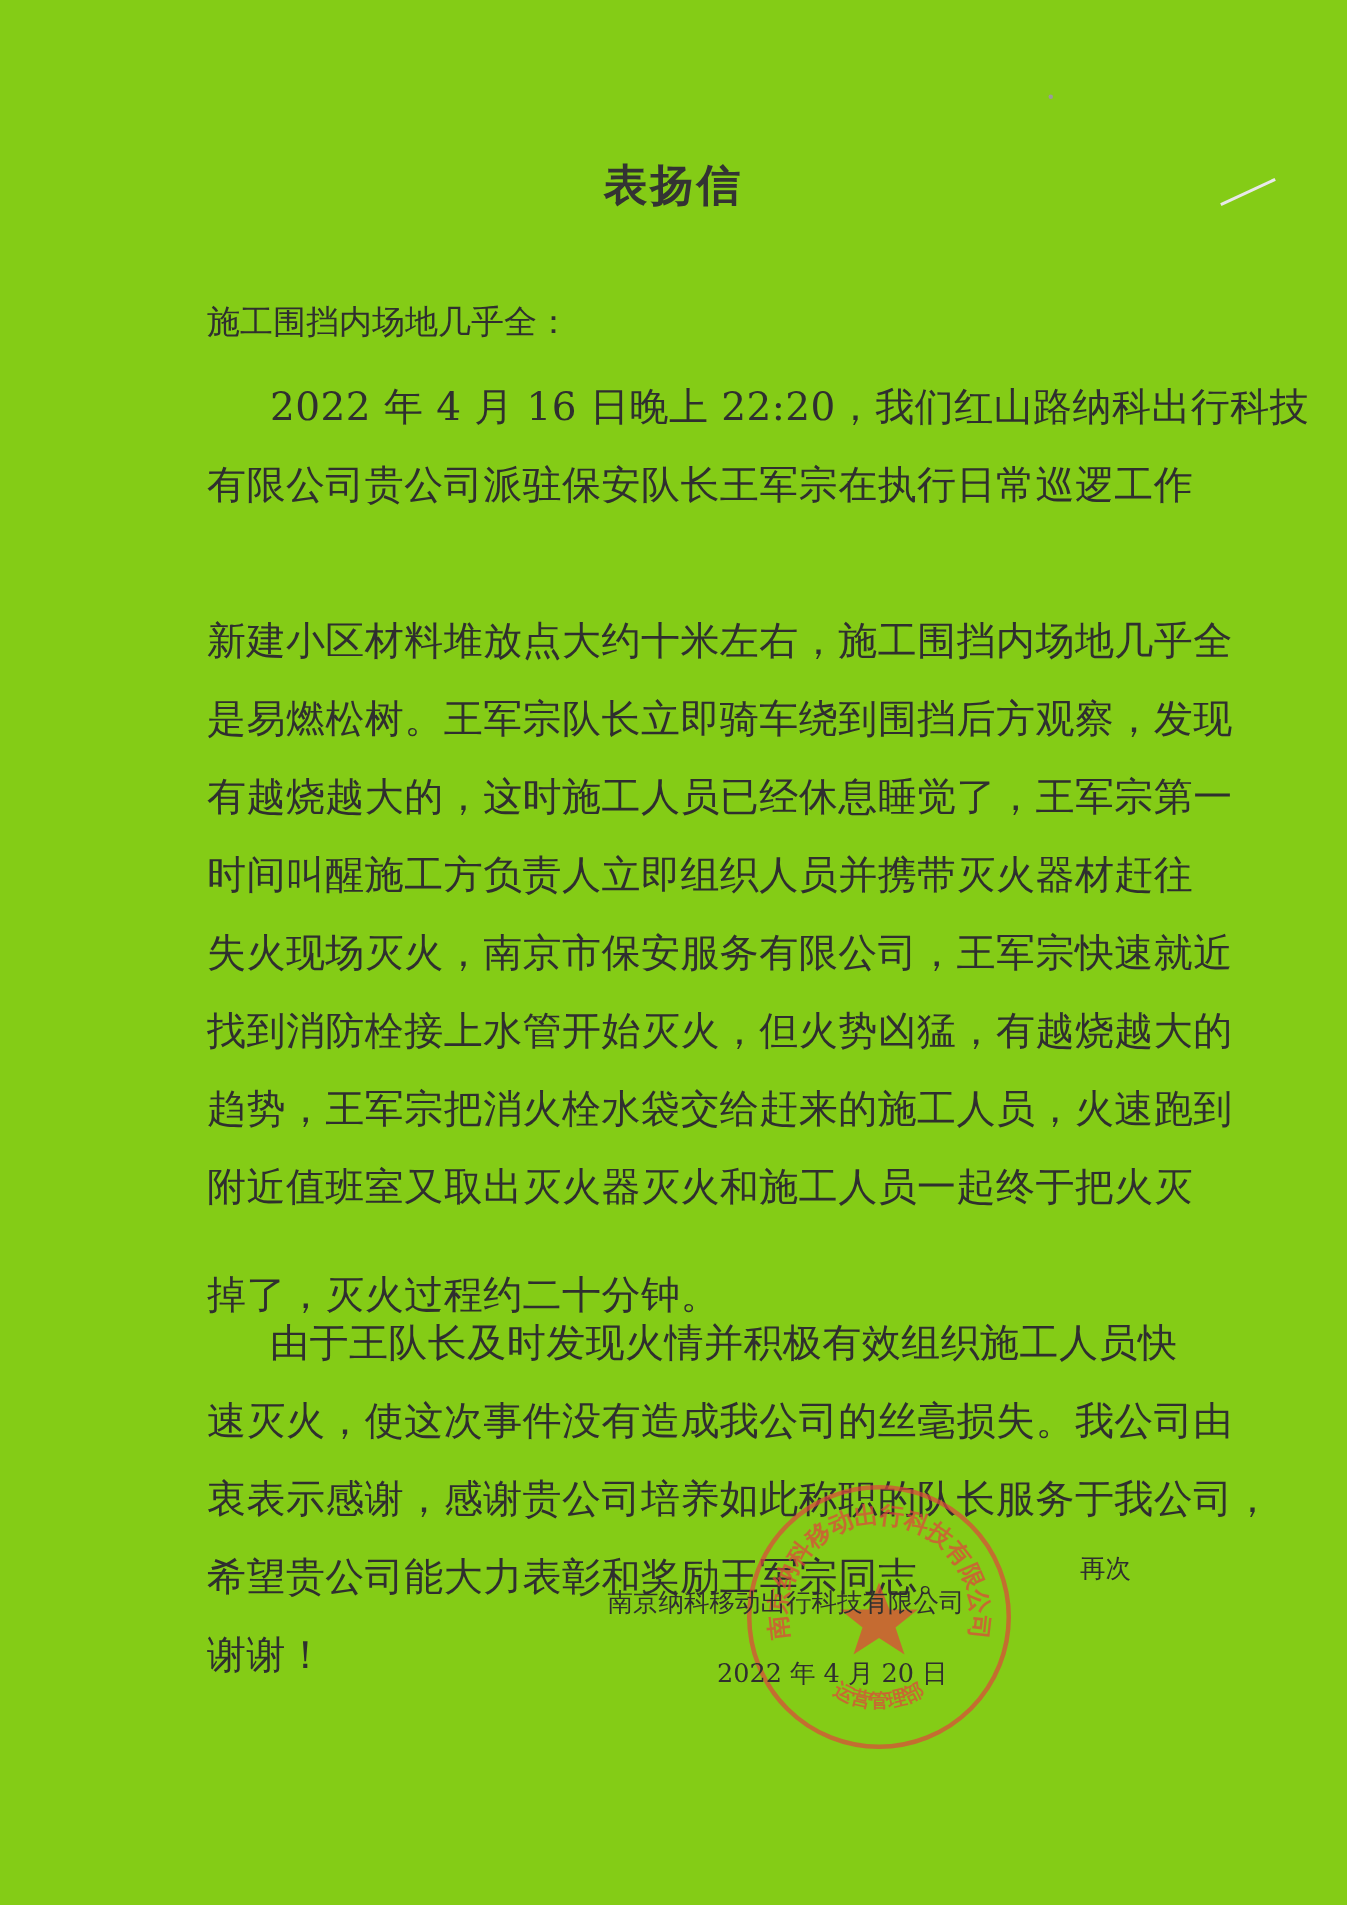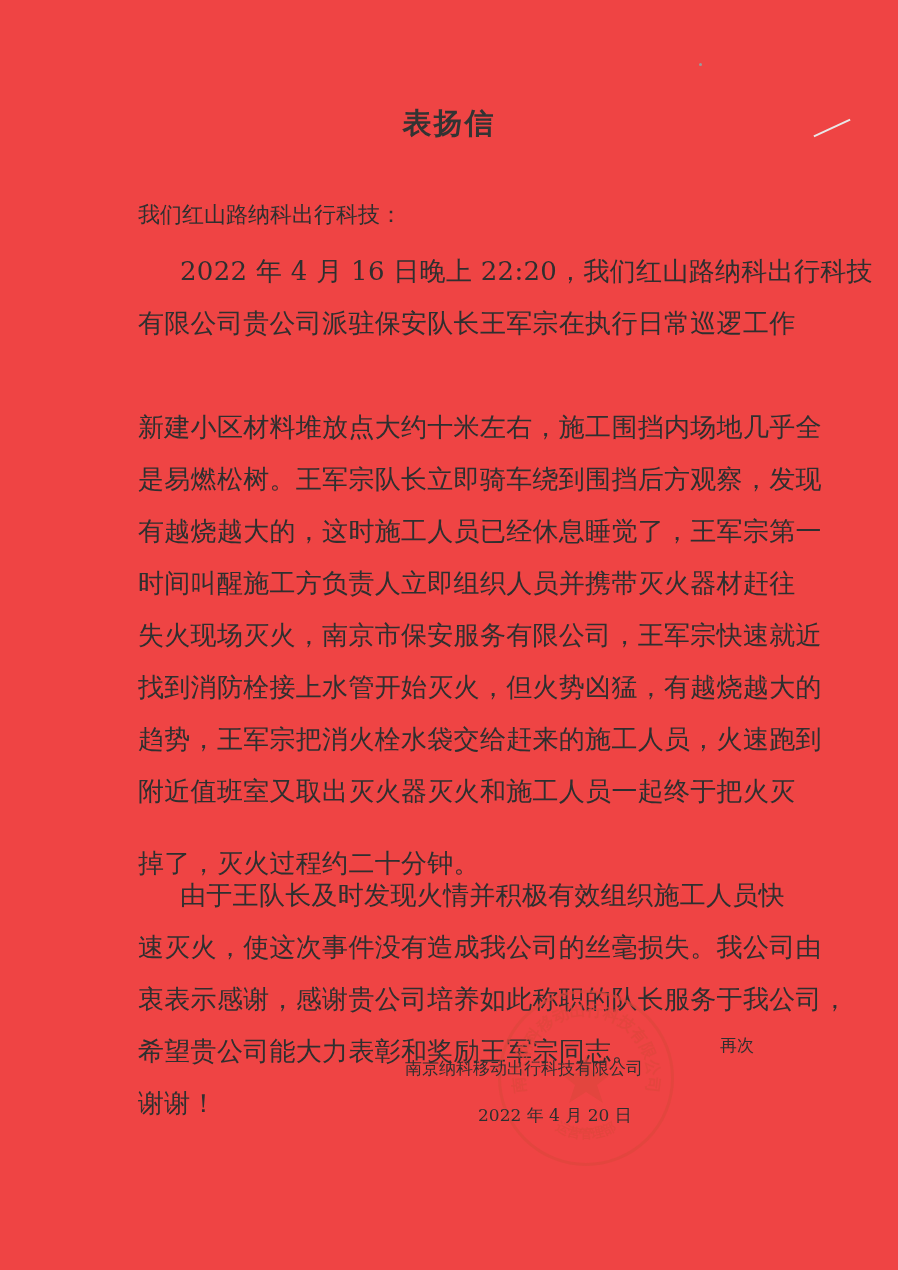--- a/index.html
+++ b/index.html
@@ -12,21 +12,21 @@
       height: 1270px;
       position: relative;
       overflow: hidden;
       font-family: "DejaVu Serif", "Liberation Serif", serif;
       color: #2a2a2a;
     }
     .page {
       position: absolute;
       left: 0; top: 0;
       width: 898px; height: 1270px;
-      background: #ef4444;
+      background: #84cc16;
     }
     .speck {
       position: absolute;
       left: 699px; top: 63px;
       width: 3px; height: 3px;
       background: #9a9a9a;
       border-radius: 50%;
     }
     .smudge {
       position: absolute;
@@ -86,21 +86,21 @@
   </style>
 </head>
 <body>
 
 <div class="page">
   <div class="speck"></div>
   <div class="smudge"></div>
 
   <div class="title">表扬信</div>
 
-  <div class="salutation">我们红山路纳科出行科技：</div>
+  <div class="salutation">施工围挡内场地几乎全：</div>
 
   <div class="line indent" style="top:254px">2022 年 4 月 16 日晚上 22:20，我们红山路纳科出行科技</div>
   <div class="line" style="top:306px">有限公司贵公司派驻保安队长王军宗在执行日常巡逻工作</div>
   <div class="line" style="top:410px">新建小区材料堆放点大约十米左右，施工围挡内场地几乎全</div>
   <div class="line" style="top:462px">是易燃松树。王军宗队长立即骑车绕到围挡后方观察，发现</div>
   <div class="line" style="top:514px">有越烧越大的，这时施工人员已经休息睡觉了，王军宗第一</div>
   <div class="line" style="top:566px">时间叫醒施工方负责人立即组织人员并携带灭火器材赶往</div>
   <div class="line" style="top:618px">失火现场灭火，南京市保安服务有限公司，王军宗快速就近</div>
   <div class="line" style="top:670px">找到消防栓接上水管开始灭火，但火势凶猛，有越烧越大的</div>
   <div class="line" style="top:722px">趋势，王军宗把消火栓水袋交给赶来的施工人员，火速跑到</div>

